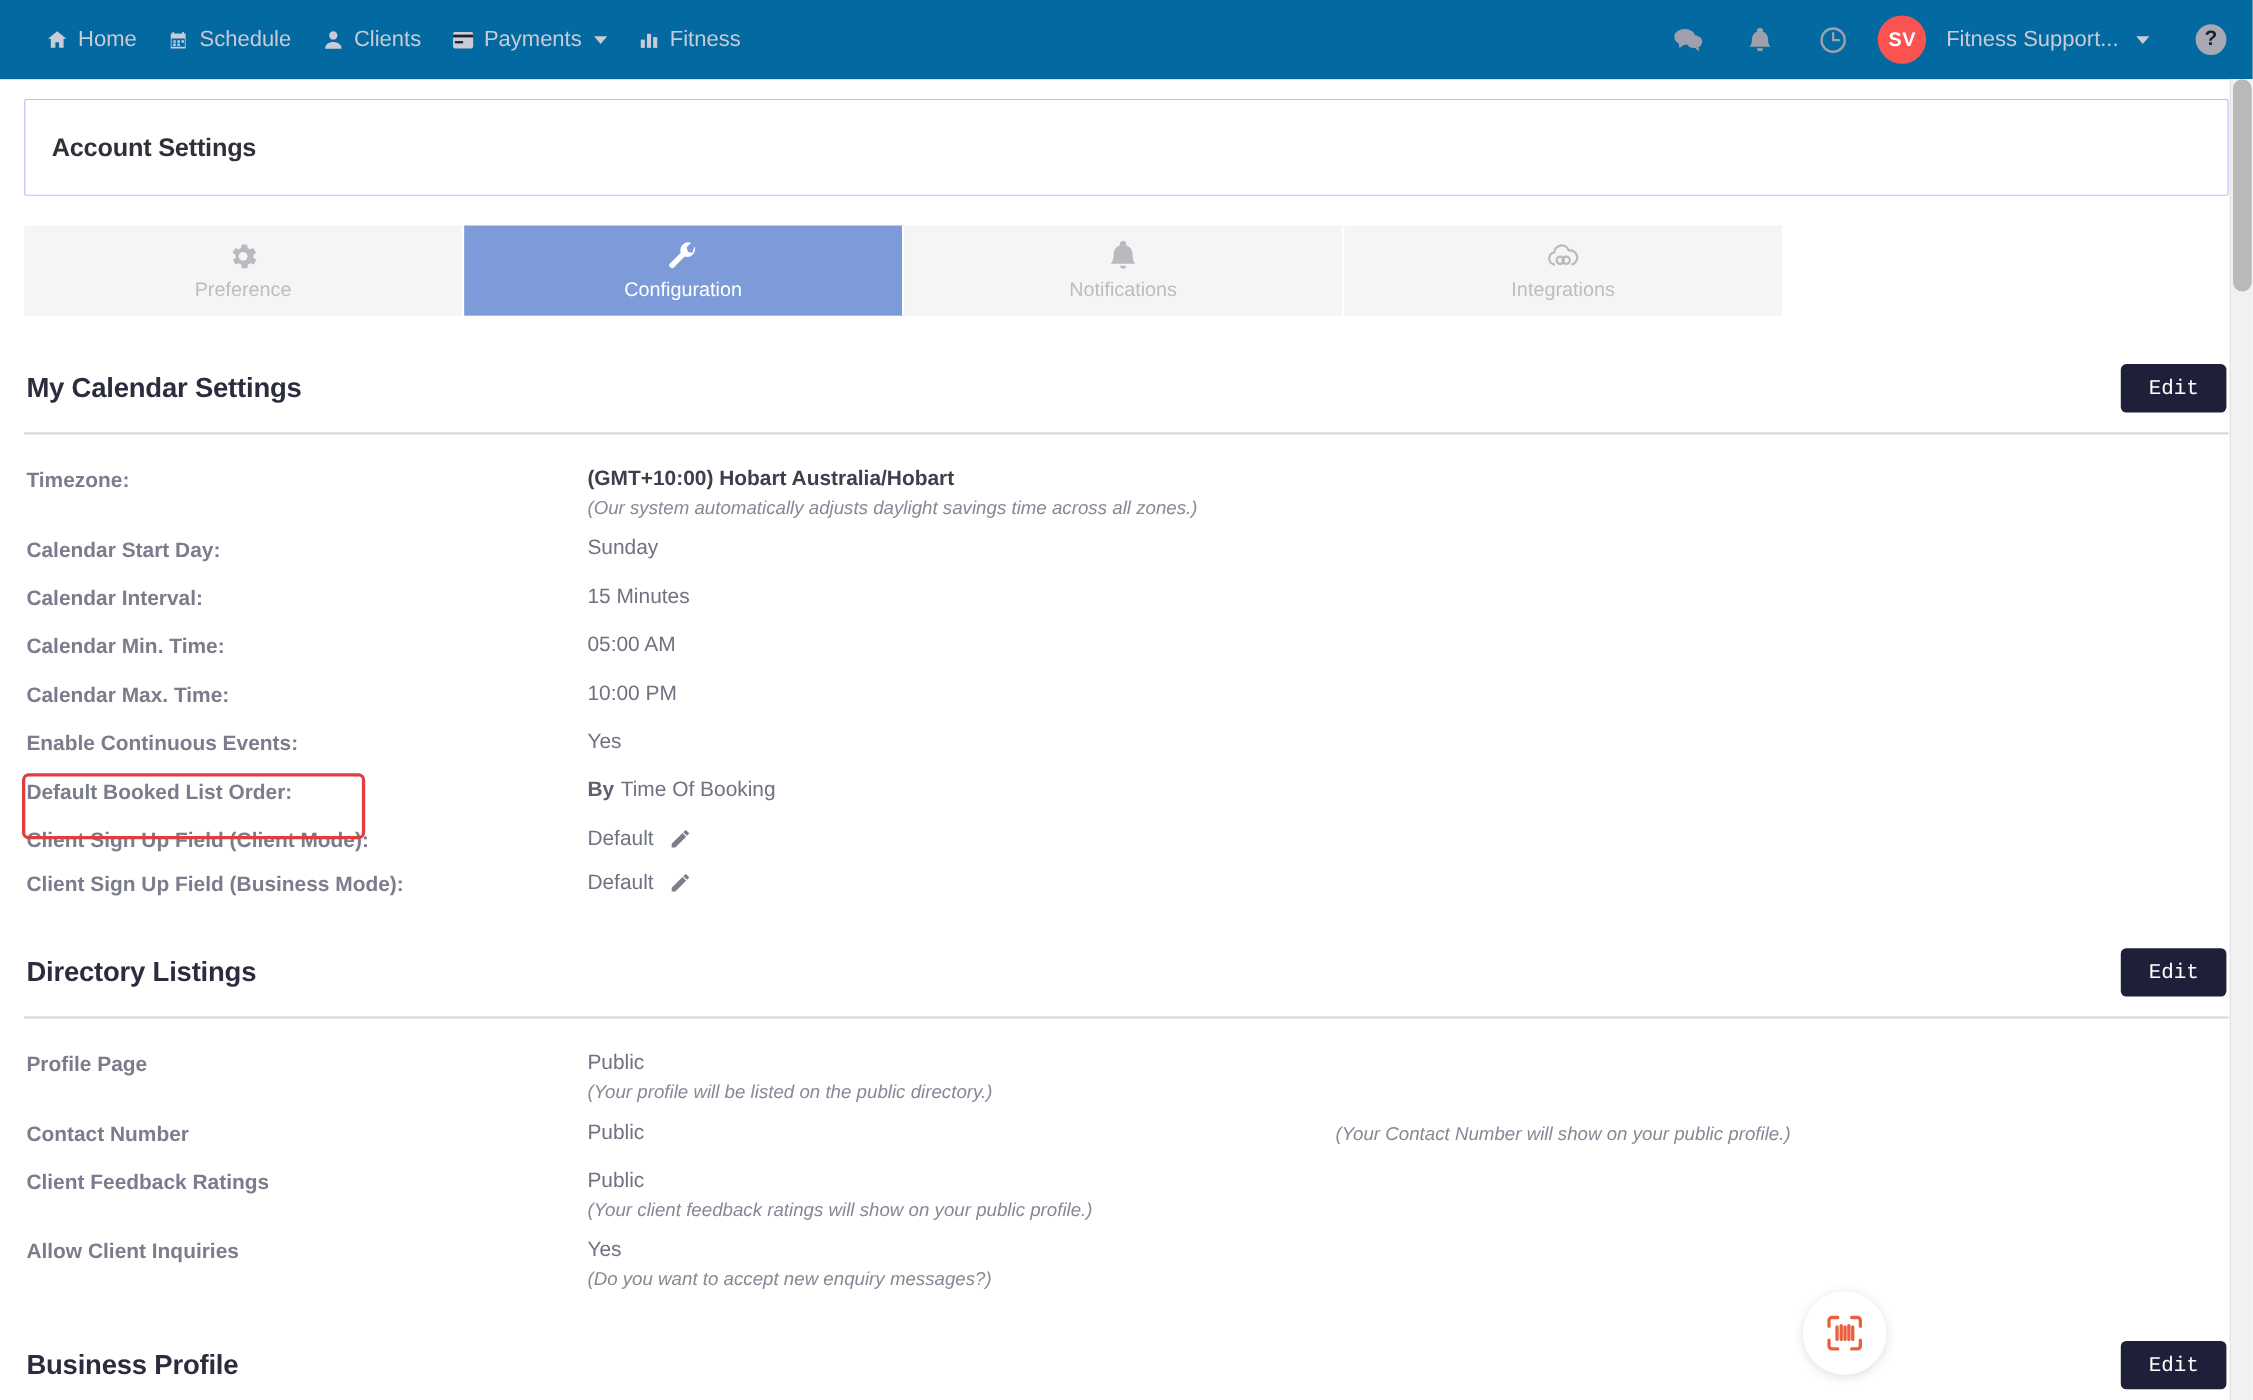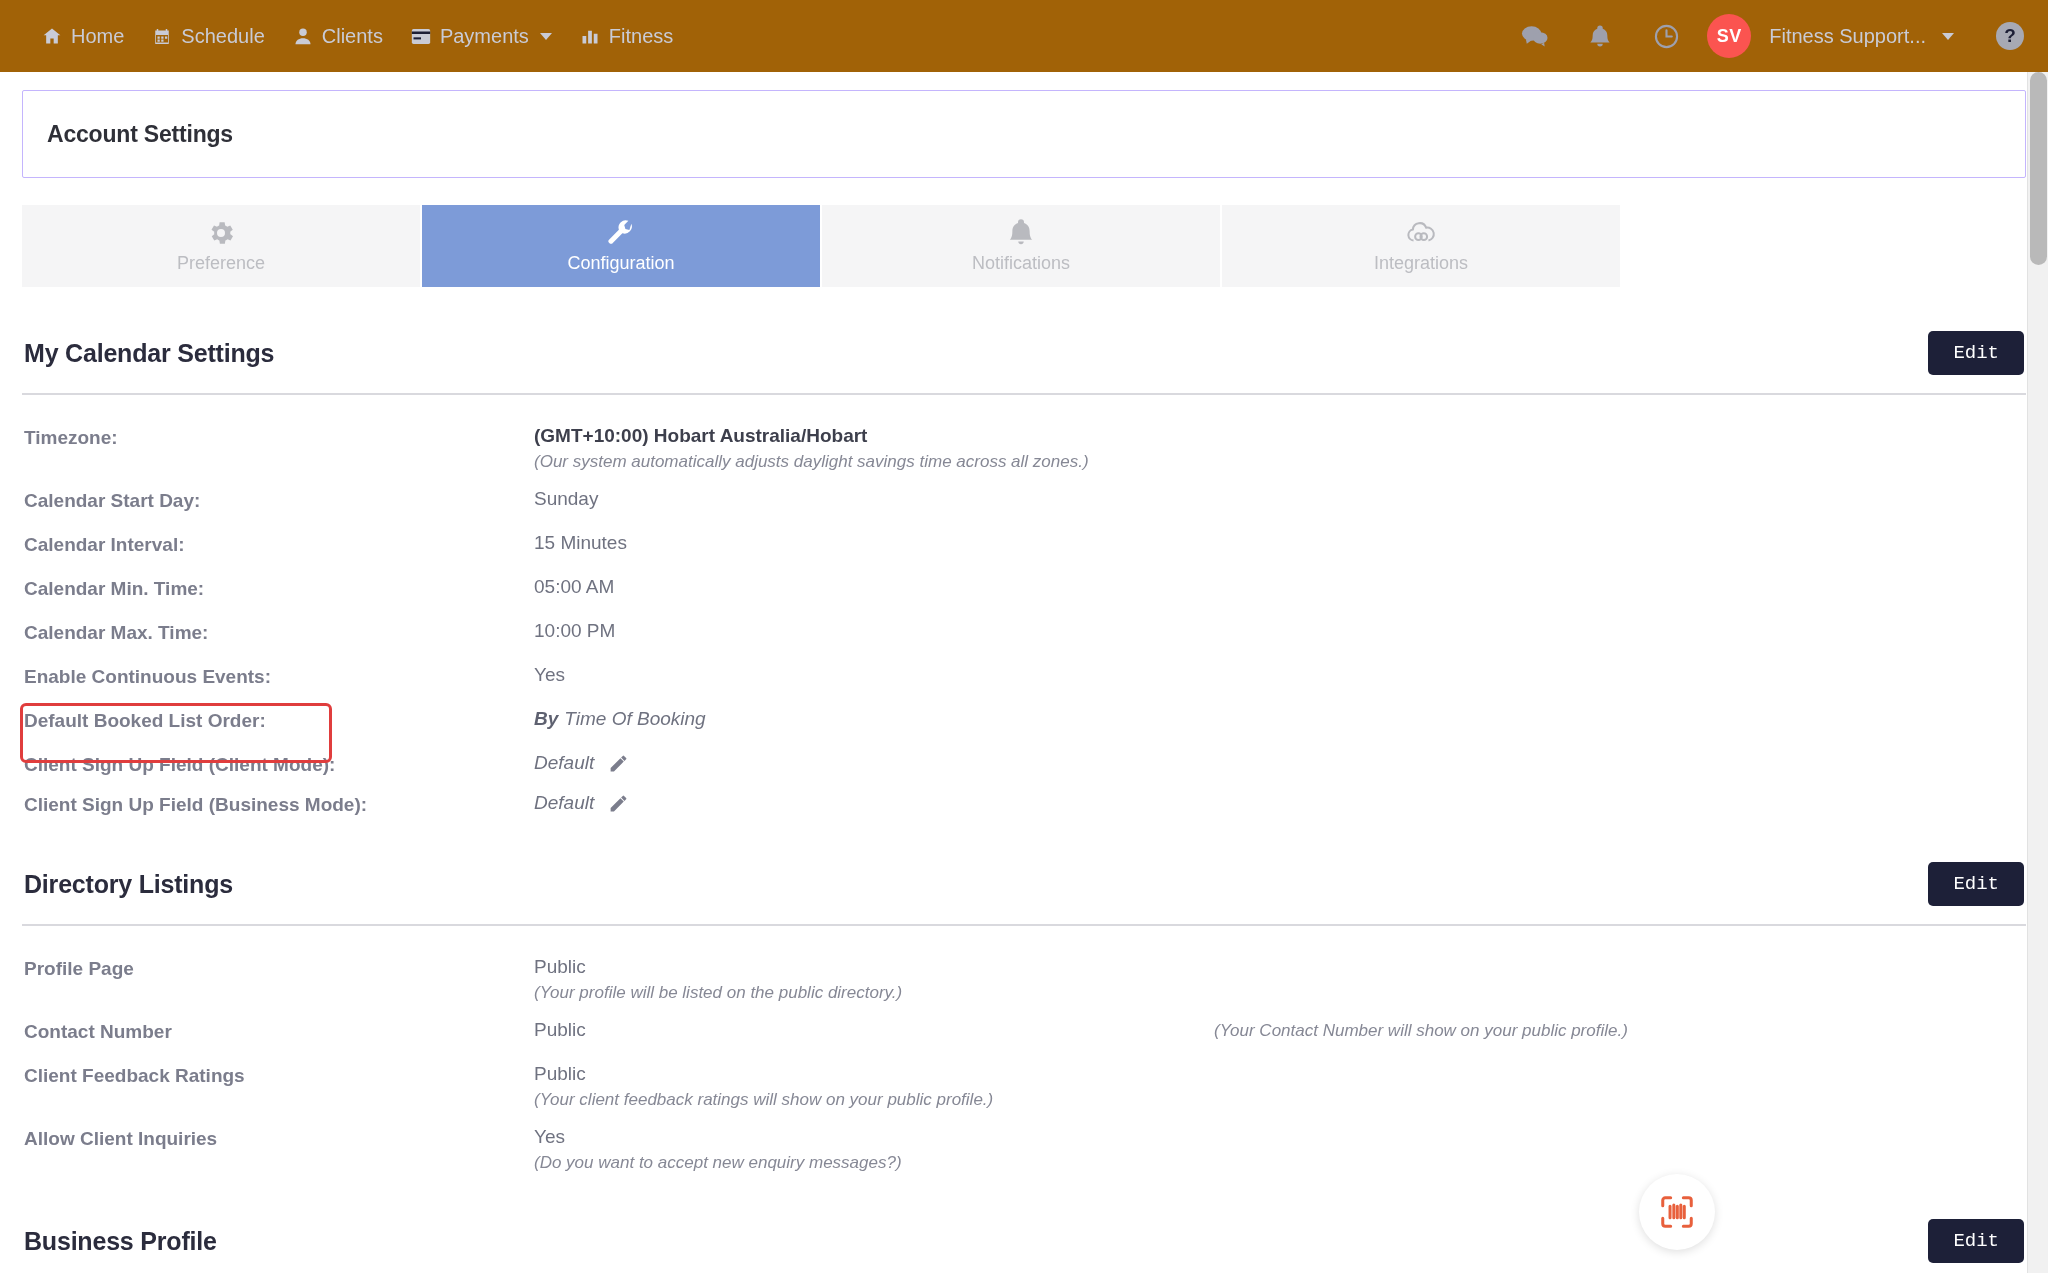--- a/index.html
+++ b/index.html
@@ -8,21 +8,21 @@
     height: 1273px;
     overflow: hidden;
     background: #ffffff;
     font-family: "Liberation Sans", sans-serif;
   }
 
   
   .navbar {
     position: relative;
     height: 72px;
-    background: #a16207;
+    background: #0369a1;
     display: flex;
     align-items: center;
     padding: 0 0 0 28px;
   }
   .nav-left { display: flex; align-items: center; gap: 0px; }
   .nav-item {
     display: flex;
     align-items: center;
     gap: 9px;
     color: #c9cbd6;
@@ -167,21 +167,21 @@
     font-size: 19px;
     color: #6f7280;
     display: flex;
     flex-direction: column;
     gap: 5px;
     position: relative;
   }
   .row-value .v-main { color: #6f7280; }
   .row-value .v-main.bold { font-weight: bold; color: #3d3f4c; }
   .v-note { font-size: 17px; font-style: italic; color: #868895; }
-  .v-inline { display: flex; align-items: flex-end; gap: 14px; font-style: italic; }
+  .v-inline { display: flex; align-items: flex-start; gap: 14px; }
   .v-right-note {
     position: absolute;
     left: 680px;
     top: 2px;
     font-size: 17px;
     font-style: italic;
     color: #868895;
     white-space: nowrap;
   }
   .pencil { cursor: pointer; display: inline-flex; }

